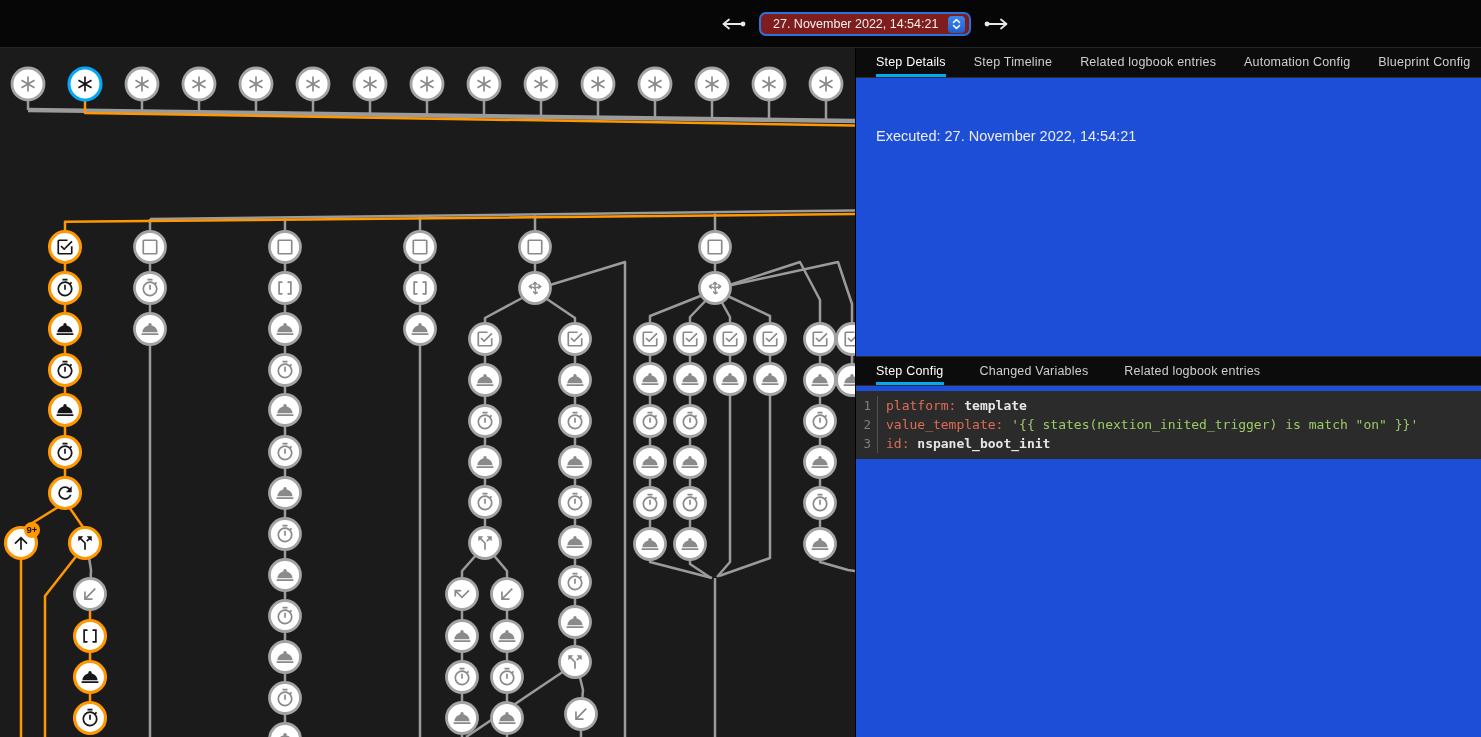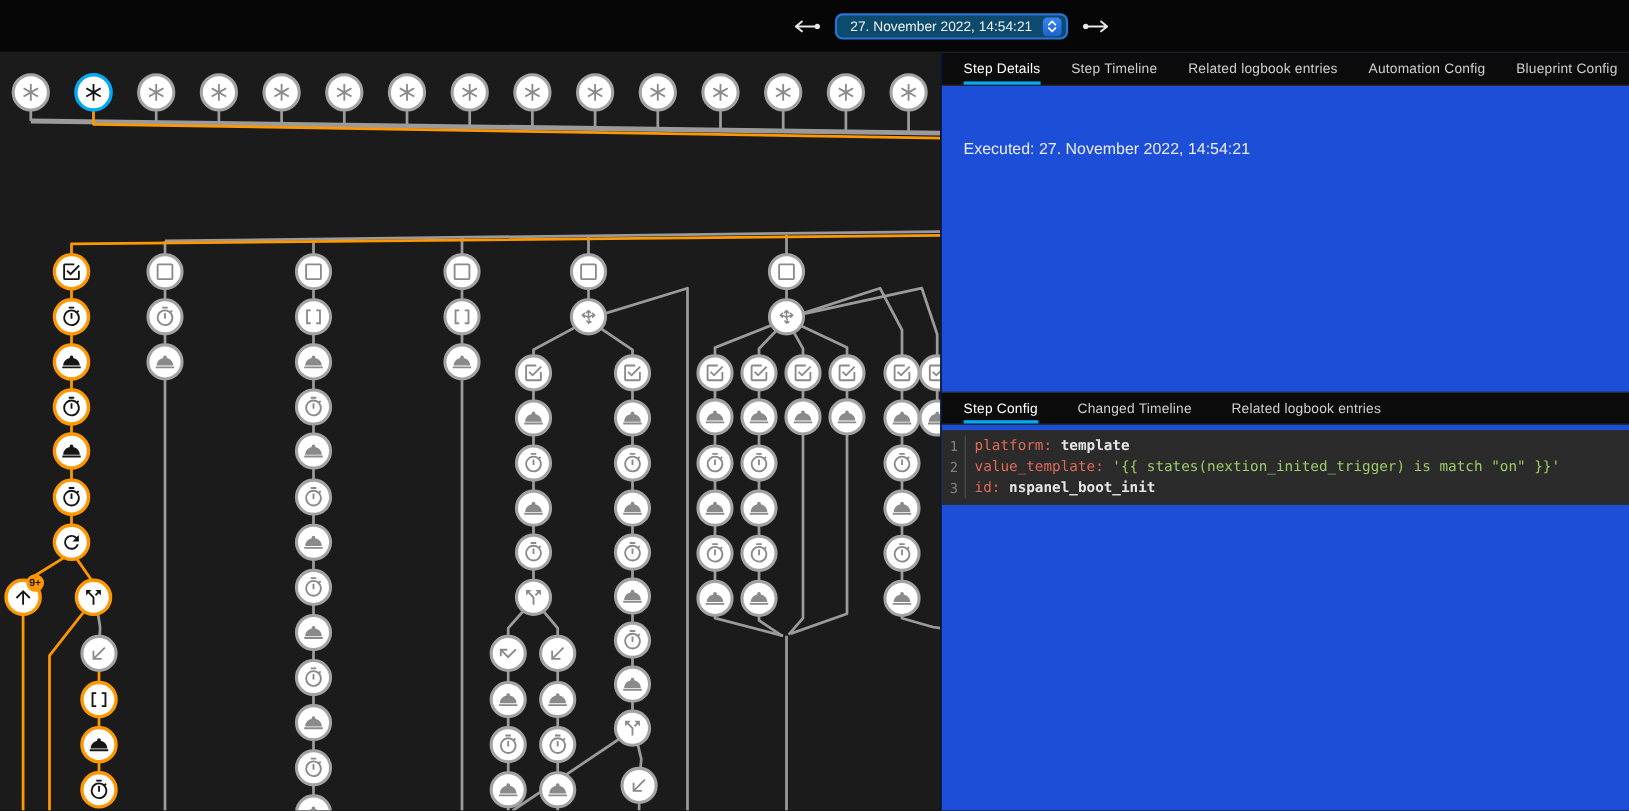--- a/index.html
+++ b/index.html
@@ -7,21 +7,21 @@
               font-family:"Liberation Sans", sans-serif; }
   .app { position:relative; width:1481px; height:737px; }
 
   
   .topbar { position:absolute; left:0; top:0; width:1481px; height:48px;
             background:#060606; border-bottom:1px solid #242424; }
   .run-controls { position:absolute; left:720px; top:12px; height:24px;
                   display:flex; align-items:center; gap:13px; }
   .ray-btn { background:none; border:none; cursor:pointer; display:flex; align-items:center; padding:0; }
   .date-picker { display:flex; align-items:center; gap:6px; height:24px;
-                 background:#0c4a6e; border:2px solid #2c72d8; border-radius:7px;
+                 background:#7f1d1d; border:2px solid #2c72d8; border-radius:7px;
                  padding:0 4px 0 12px; cursor:pointer; }
   .date-picker .value { color:#f2f2f2; font-size:12.5px; white-space:nowrap; padding-right:4px; }
   .stepper { width:17px; height:17px; border-radius:4px;
              background:linear-gradient(#3a86f0,#1d61ce);
              display:flex; flex-direction:column; align-items:center; justify-content:center; }
 
   
   .graph-area { position:absolute; left:0; top:48px; width:855px; height:689px;
                 background:#1b1b1b; overflow:hidden; }
   .graph-area svg { display:block; }
@@ -558,21 +558,21 @@
         <span class="tab">Step Timeline</span>
         <span class="tab">Related logbook entries</span>
         <span class="tab">Automation Config</span>
         <span class="tab">Blueprint Config</span>
       </nav>
     <div class="executed">Executed: 27. November 2022, 14:54:21</div>
 
     <div class="lower-section">
       <nav class="tabbar lower-tabs" id="lower-tabs">
           <span class="tab active">Step Config</span>
-          <span class="tab">Changed Timeline</span>
+          <span class="tab">Changed Variables</span>
           <span class="tab">Related logbook entries</span>
         </nav>
       <div class="code-editor" id="code-editor">
           <div class="code-line">
             <span class="code-gutter">1</span>
             <span class="code-text"><span class="tok-key">platform:</span><span class="tok-plain"> template</span></span>
           </div>
           <div class="code-line">
             <span class="code-gutter">2</span>
             <span class="code-text"><span class="tok-key">value_template:</span><span class="tok-plain"> </span><span class="tok-str">'{{ states(nextion_inited_trigger) is match "on" }}'</span></span>

